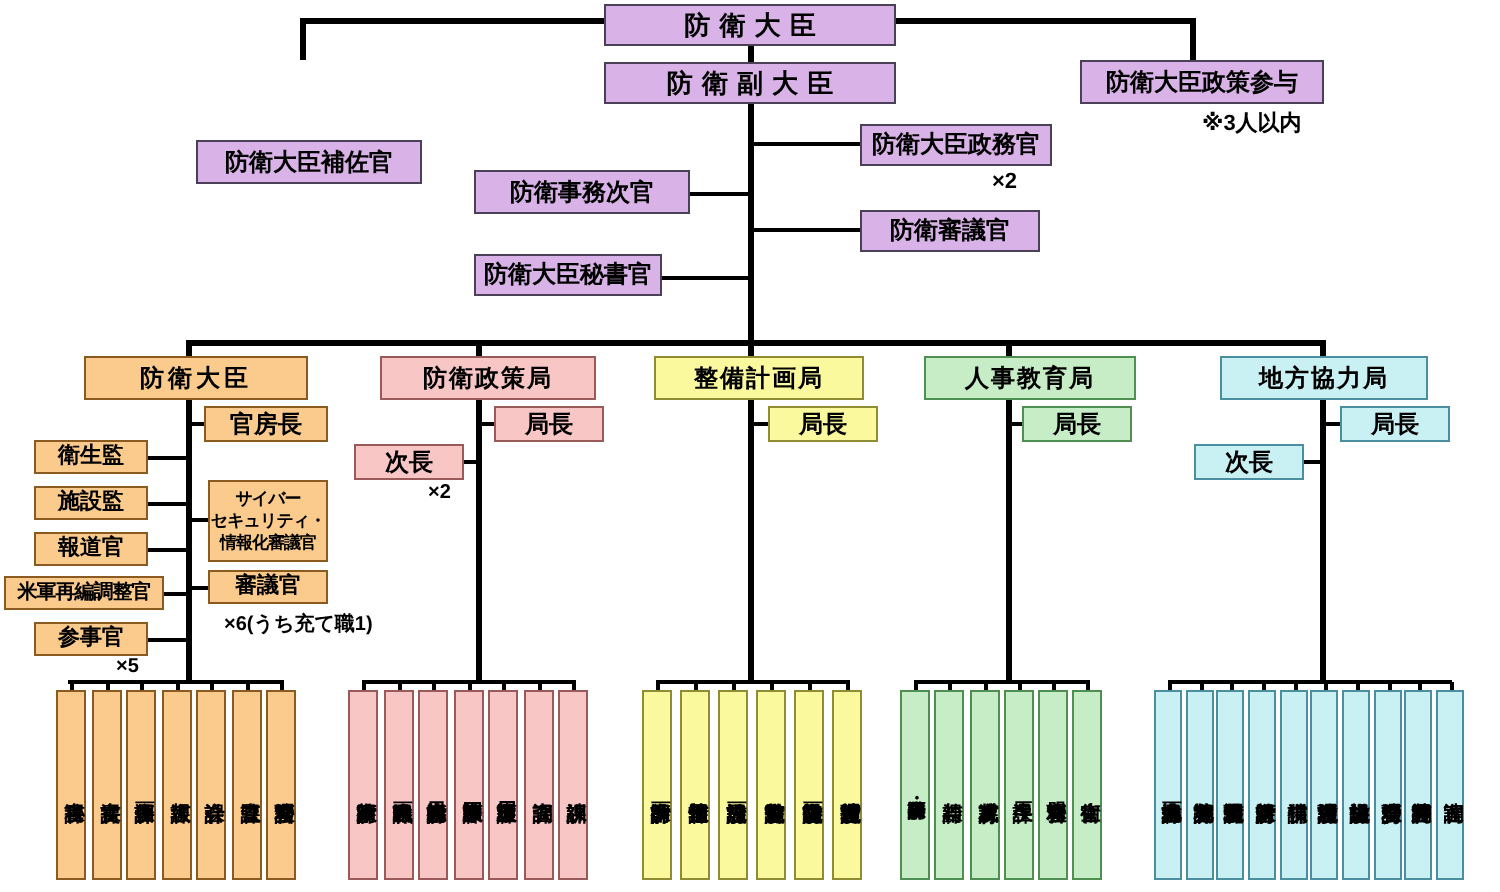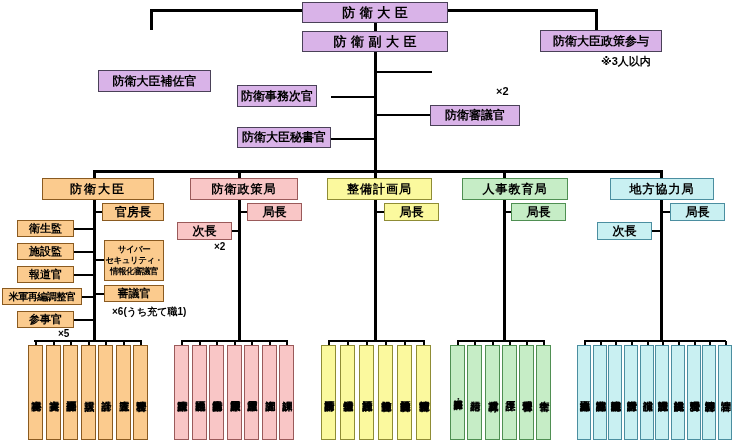--- a/index.html
+++ b/index.html
@@ -42,22 +42,23 @@
   <div class="vl" style="left:93px;top:172px;width:3px;height:6px;"></div>
   <div class="vl" style="left:238px;top:172px;width:3px;height:6px;"></div>
   <div class="vl" style="left:503px;top:172px;width:3px;height:6px;"></div>
   <div class="vl" style="left:660px;top:172px;width:3px;height:6px;"></div>
 
   <div class="box purple ls" style="left:302px;top:2px;width:146px;height:21px;font-size:13px;">防衛大臣</div>
   <div class="box purple" style="left:98px;top:30px;width:113px;height:22px;margin-top:40px;">防衛大臣補佐官</div>
   <div class="box purple ls" style="left:302px;top:31px;width:146px;height:21px;font-size:13px;">防衛副大臣</div>
   <div class="box purple" style="left:540px;top:30px;width:122px;height:22px;">防衛大臣政策参与</div>
   <div class="note" style="left:601px;top:54px;font-size:11px;">※3人以内</div>
+  <div class="box purple" style="left:430px;top:62px;width:96px;height:21px;">防衛大臣政務官</div>
   <div class="note" style="left:496px;top:85px;font-size:11px;">×2</div>
-  <div class="box purple" style="left:237px;top:85px;width:80px;height:22px;">防衛事務次官</div>
+  <div class="box purple" style="left:237px;top:85px;width:108px;height:22px;">防衛事務次官</div>
   <div class="box purple" style="left:430px;top:105px;width:90px;height:21px;">防衛審議官</div>
   <div class="box purple" style="left:237px;top:127px;width:94px;height:21px;">防衛大臣秘書官</div>
 
   <div class="box orange" style="left:42px;top:178px;width:112px;height:22px;letter-spacing:2px;">防衛大臣</div>
   <div class="box pink" style="left:190px;top:178px;width:108px;height:22px;letter-spacing:1px;">防衛政策局</div>
   <div class="box yellow" style="left:327px;top:178px;width:105px;height:22px;letter-spacing:1px;">整備計画局</div>
   <div class="box cyan" style="left:610px;top:178px;width:104px;height:22px;letter-spacing:1px;">地方協力局</div>
   <div class="box green" style="left:462px;top:178px;width:106px;height:22px;letter-spacing:1px;">人事教育局</div>
 
   <div class="vl" style="left:93px;top:200px;width:3px;height:142px;"></div>

